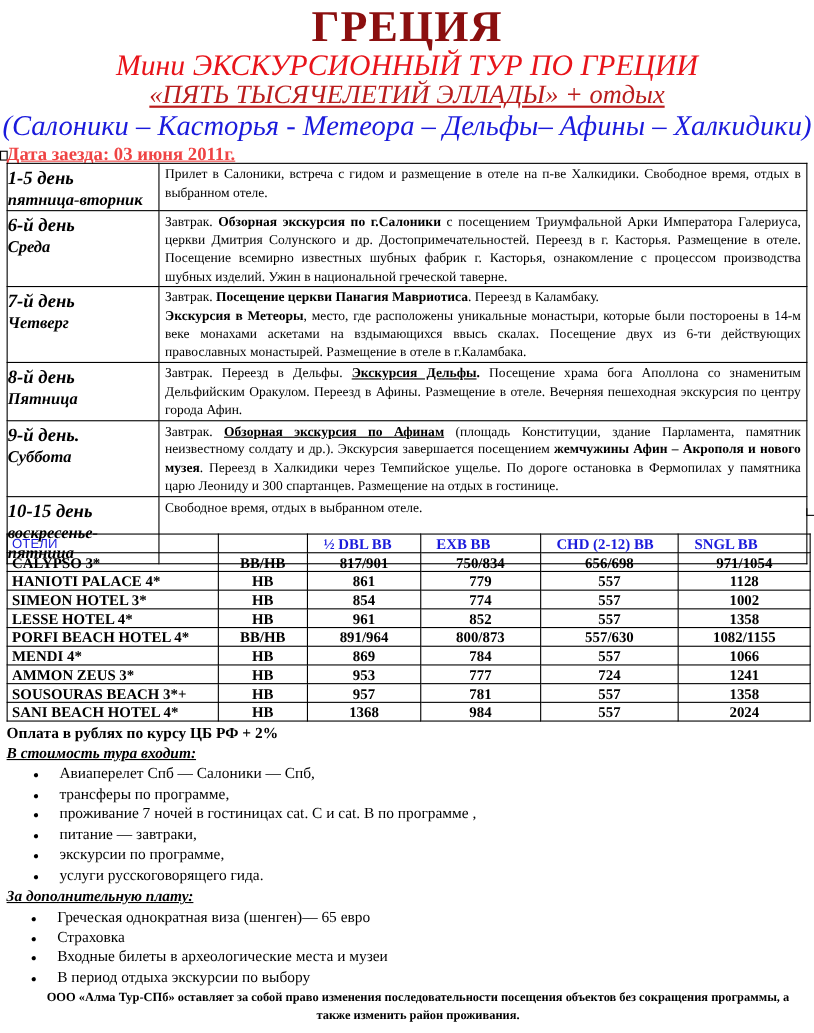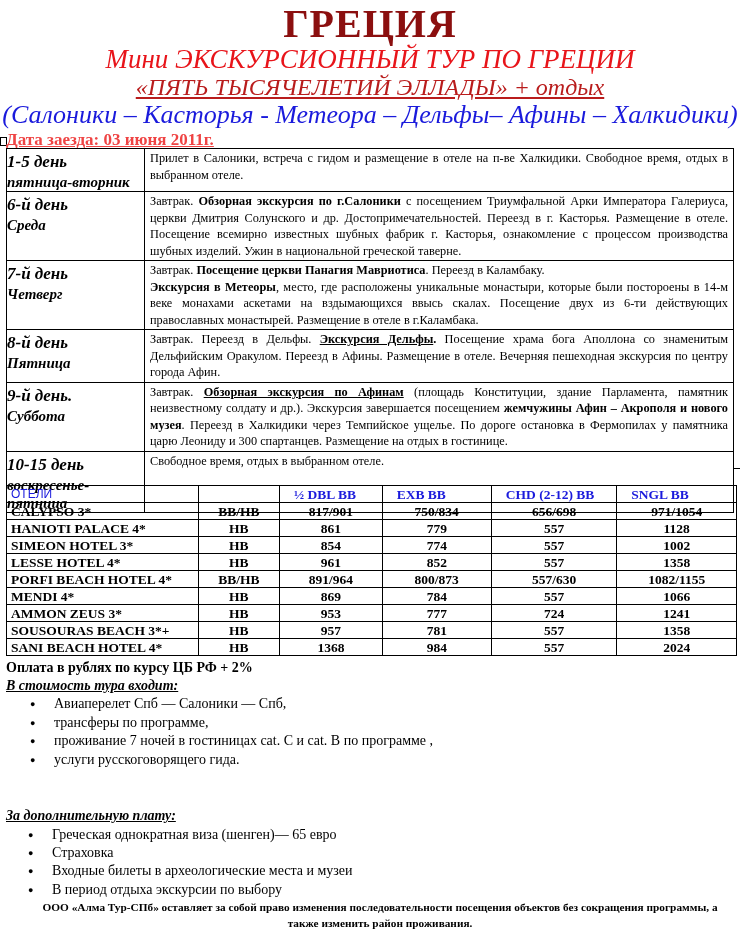--- a/index.html
+++ b/index.html
@@ -188,20 +188,22 @@
     </tbody>
 </table>
 
 <div class="payment">Оплата в рублях по курсу ЦБ РФ + 2%</div>
 
 <div class="sect" style="top:677px;">В стоимость тура входит:</div>
 <ul class="list incl" id="incl-list">
     <li>Авиаперелет Спб — Салоники — Спб,</li>
     <li>трансферы по программе,</li>
     <li>проживание 7 ночей в гостиницах cat. C и cat. B по программе ,</li>
+    <li>питание — завтраки,</li>
+    <li>экскурсии по программе,</li>
     <li>услуги русскоговорящего гида.</li>
   </ul>
 
 <div class="sect" style="top:807px;">За дополнительную плату:</div>
 <ul class="list extra" id="extra-list">
     <li>Греческая однократная виза (шенген)— 65 евро</li>
     <li>Страховка</li>
     <li>Входные билеты в археологические места и музеи</li>
     <li>В период отдыха  экскурсии по выбору</li>
   </ul>

